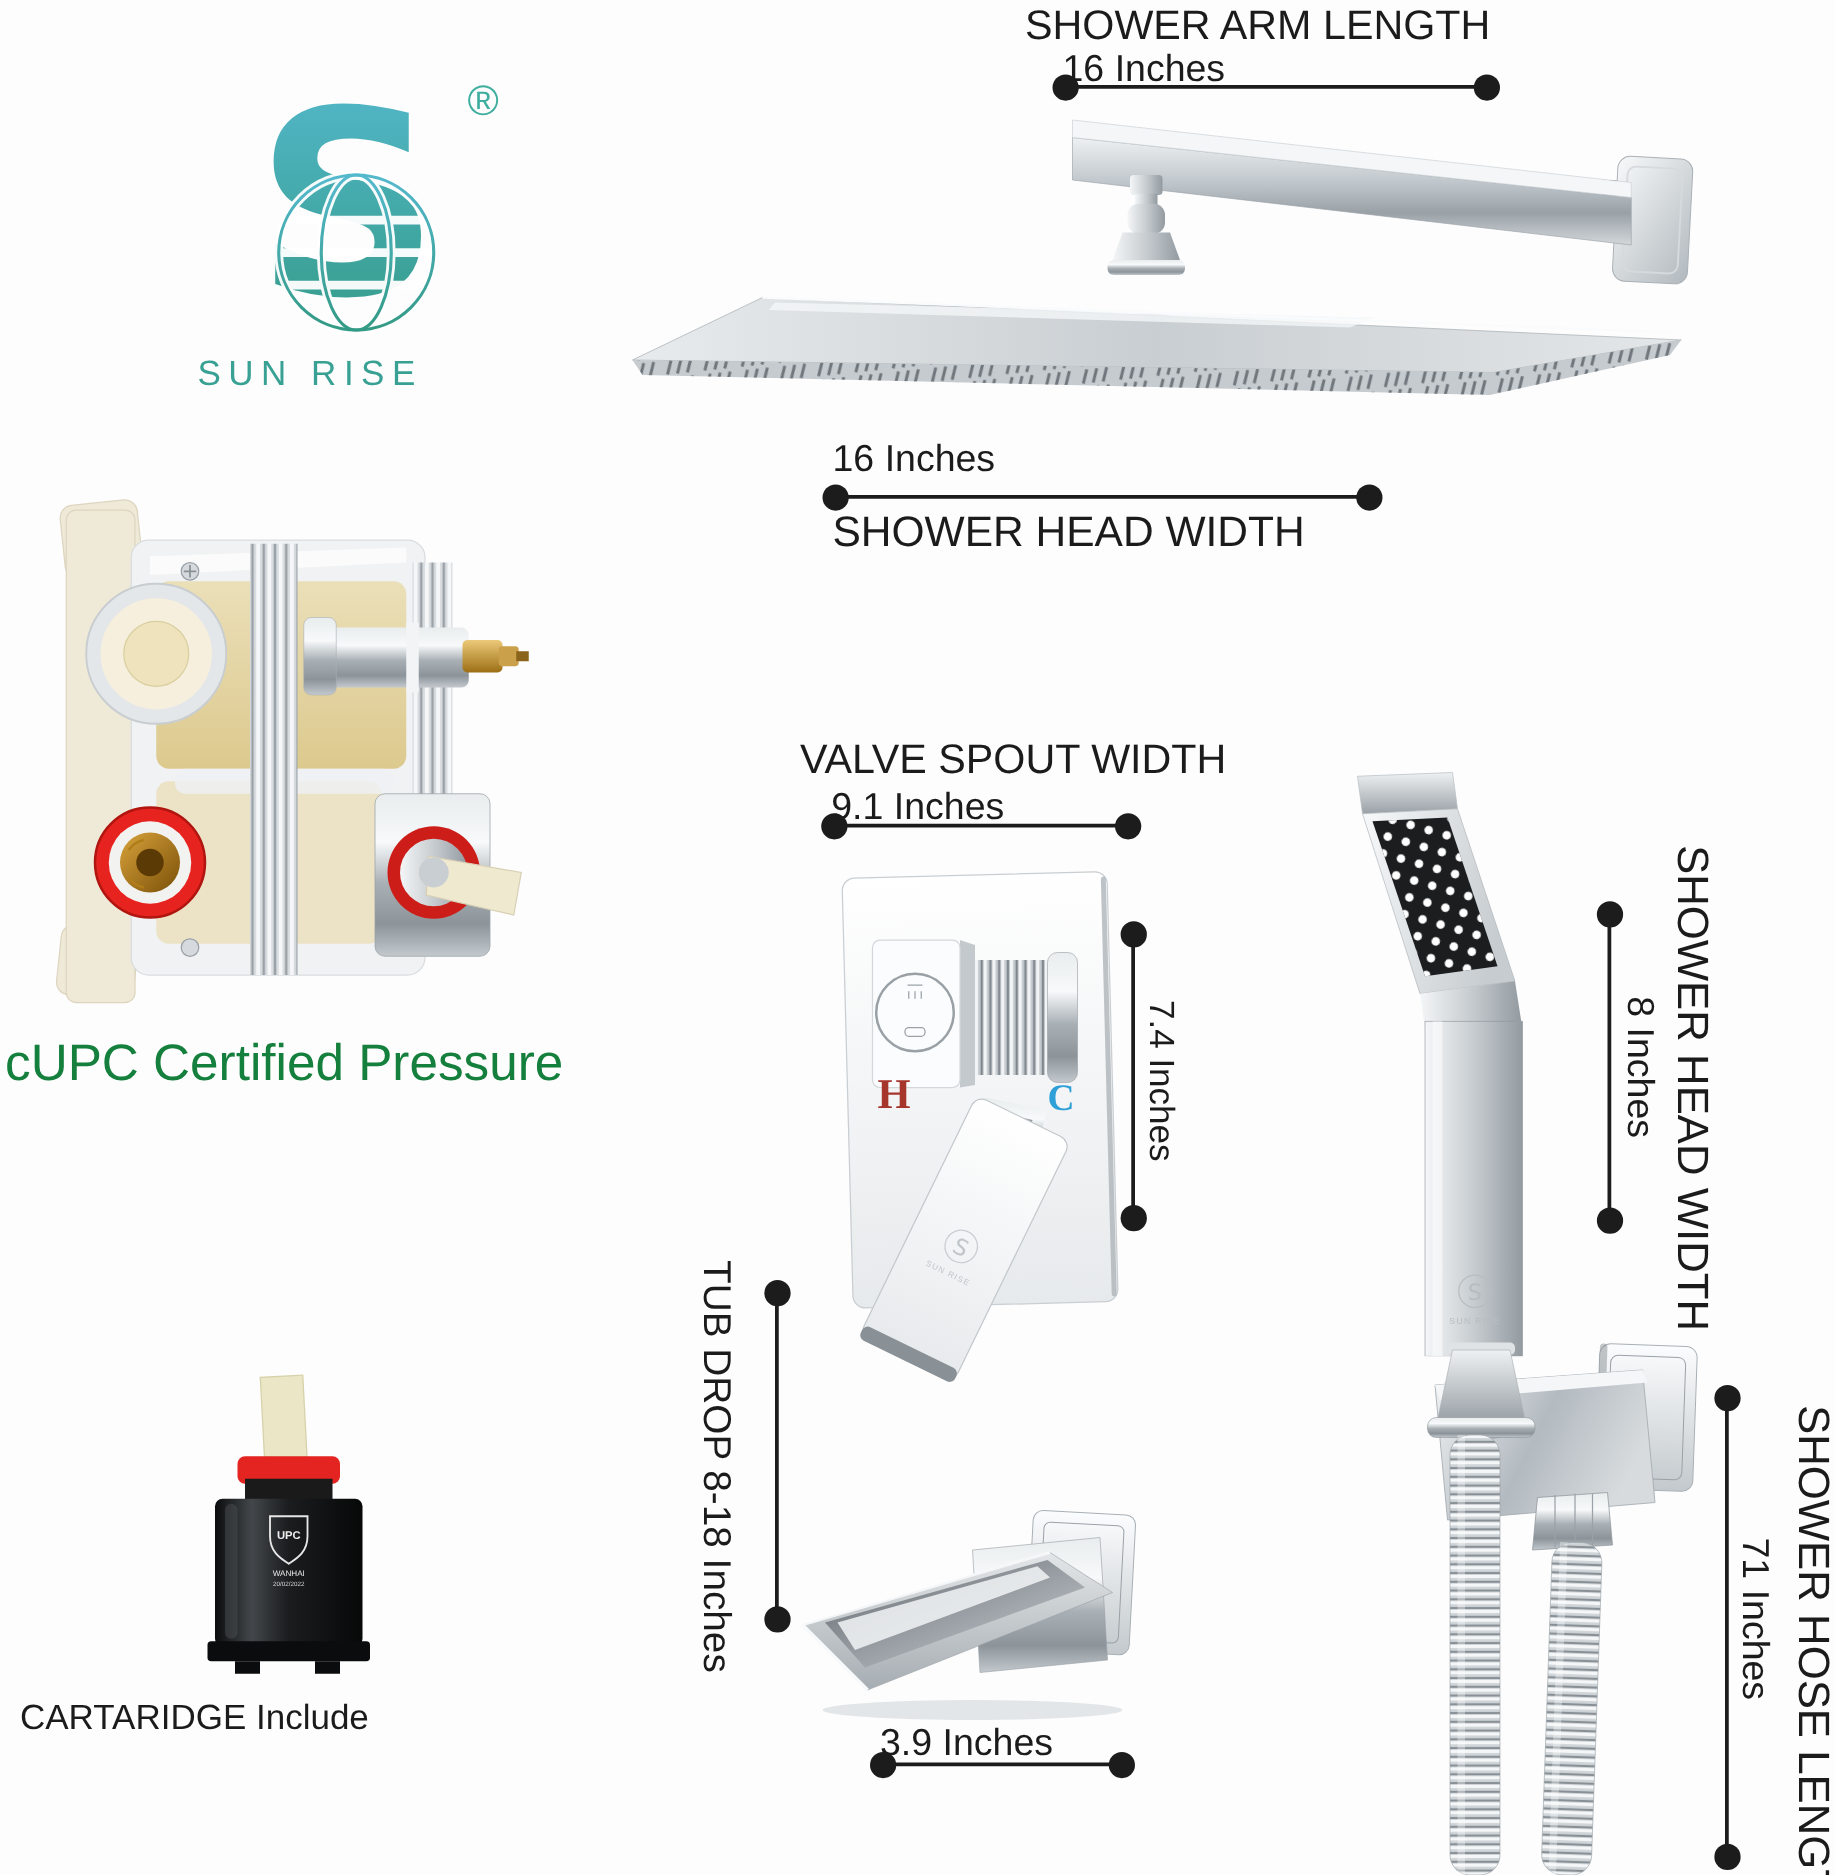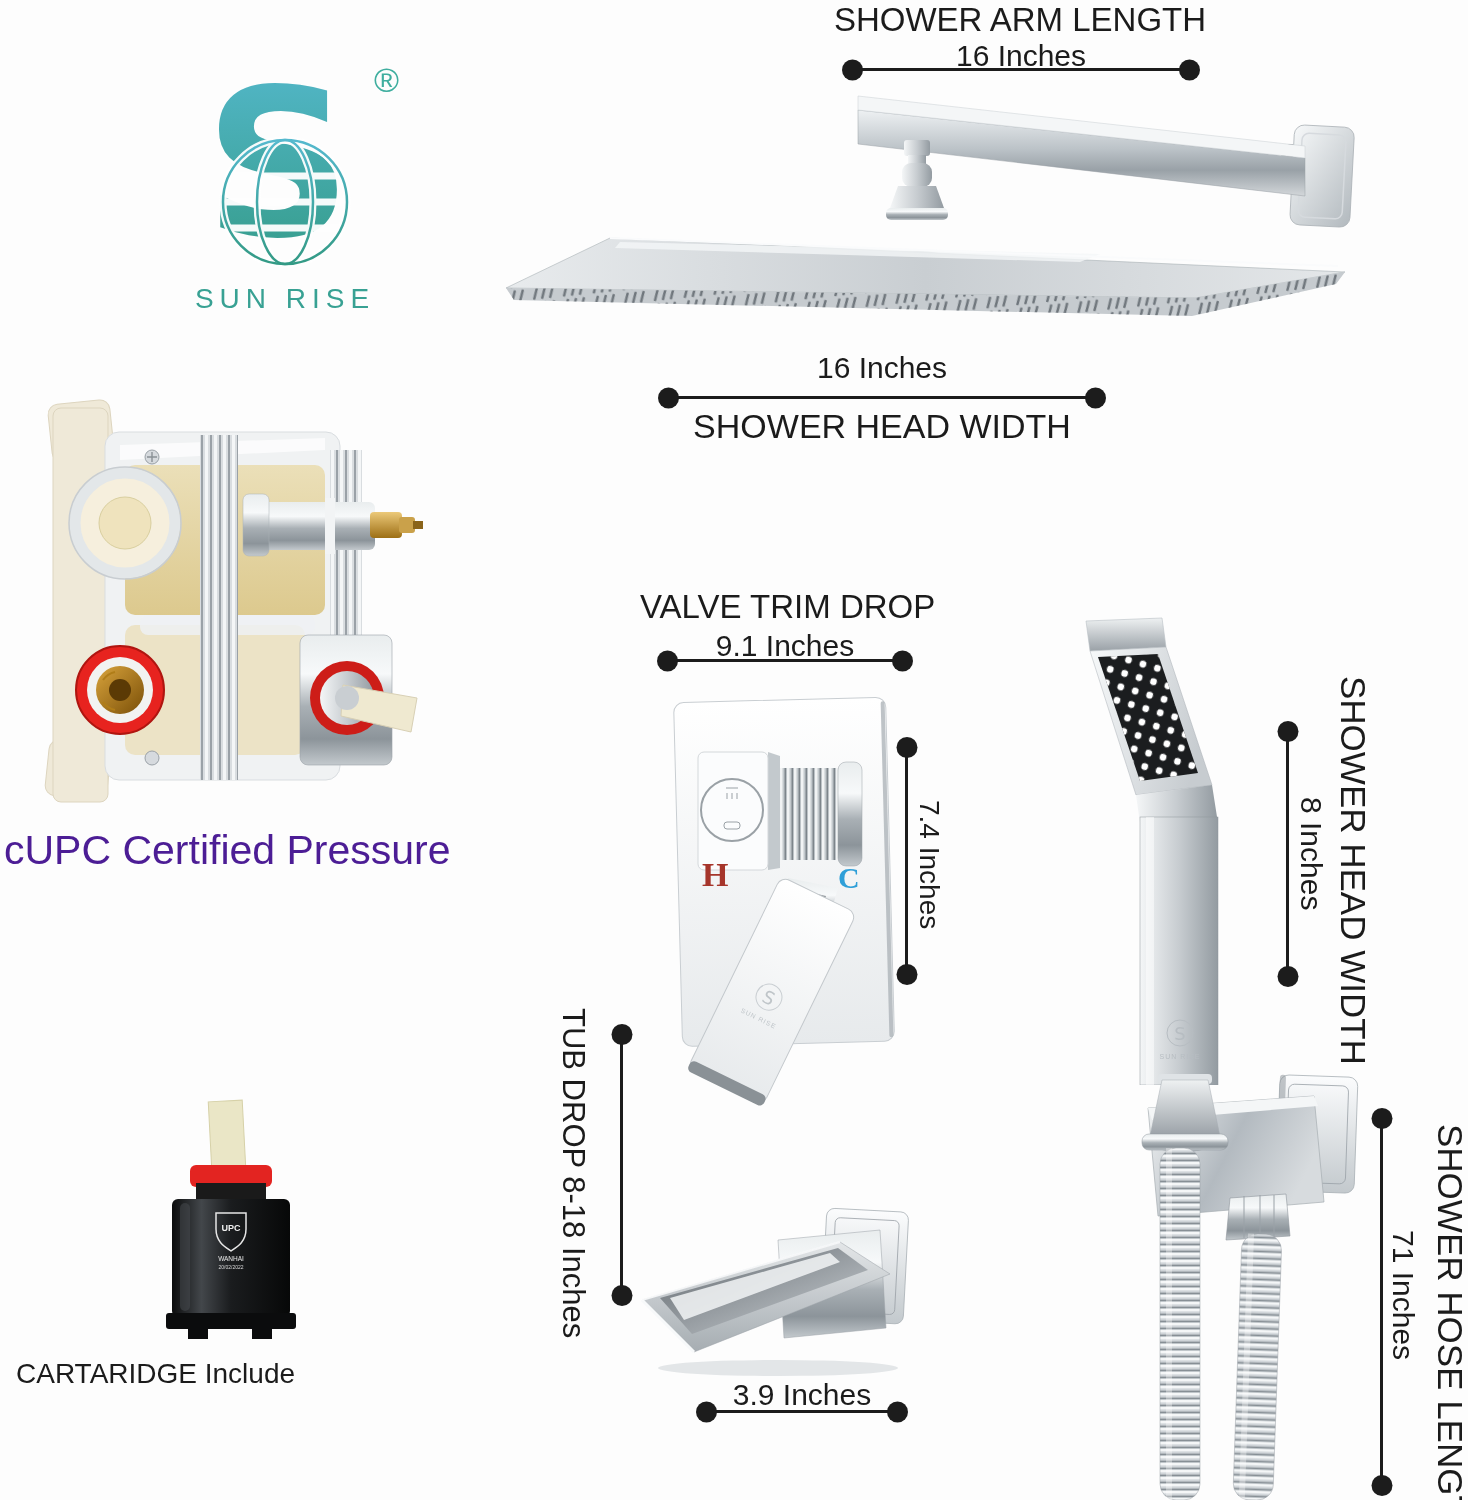--- a/index.html
+++ b/index.html
@@ -1,30 +1,30 @@
 <!DOCTYPE html>
 <html><head>
 <meta charset="utf-8">
 <style>
   html,body{margin:0;padding:0;background:#ffffff;}
   .canvas{position:relative;width:1468px;height:1500px;background:#fdfdfd;overflow:hidden;
           font-family:"Liberation Sans",sans-serif;color:#1b1b1b;}
   .t{position:absolute;white-space:nowrap;}
-  .ctr{text-align:center;}
+  .ctr{text-align:left;}
   .vtext{writing-mode:vertical-rl;text-orientation:mixed;}
   .dim-h{position:absolute;height:3px;background:#1c1c1c;}
   .dim-v{position:absolute;width:3px;background:#1c1c1c;}
   .dot{position:absolute;width:21px;height:21px;border-radius:50%;background:#1c1c1c;}
   .dim-h .d1{left:-8px;top:50%;transform:translateY(-50%);}
   .dim-h .d2{right:-8px;top:50%;transform:translateY(-50%);}
   .dim-v .d1{top:-8px;left:50%;transform:translateX(-50%);}
   .dim-v .d2{bottom:-8px;left:50%;transform:translateX(-50%);}
   svg{position:absolute;display:block;}
   .brandname{letter-spacing:6px;font-size:28px;color:#38a193;}
-  .cap{font-size:41px;color:#4c1d95;}
+  .cap{font-size:41px;color:#15803d;}
   .title{font-size:33px;}
   .val{font-size:30px;}
 </style>
 </head>
 <body>
 
 <div class="canvas">
 
   <svg width="0" height="0">
     <defs>
@@ -241,21 +241,21 @@
       <rect x="275" y="245" width="92" height="130" rx="8" fill="url(#gCylH)" stroke="#9aa1a7" stroke-width="0.6"></rect>
       <circle cx="322" cy="308" r="37" fill="#cd1d18"></circle>
       <circle cx="322" cy="308" r="27" fill="url(#gHandleH)"></circle>
       <polygon points="318,295 392,308 386,342 316,326" fill="#efe9d0" stroke="#d8d0b5"></polygon>
       <circle cx="322" cy="308" r="12" fill="#c9ced2"></circle>
     </g>
   </svg>
 
   <div class="t cap" style="left:4px;top:827px">cUPC Certified Pressure</div>
 
-  <div class="t ctr title" style="left:640px;top:588px;width:290px">VALVE TRIM DROP</div>
+  <div class="t ctr title" style="left:640px;top:588px;width:290px">VALVE SPOUT WIDTH</div>
   <div class="t ctr val" style="left:665px;top:629px;width:240px">9.1 Inches</div>
   <div class="dim-h" style="left:665px;top:659px;width:240px">
       <i class="dot d1"></i>
       <i class="dot d2"></i>
     </div>
   <div class="dim-v" style="left:905px;top:745px;height:232px">
       <i class="dot d1"></i>
       <i class="dot d2"></i>
     </div>
   <div class="t vtext" style="left:913px;top:800px;font-size:28px">7.4 Inches</div>

